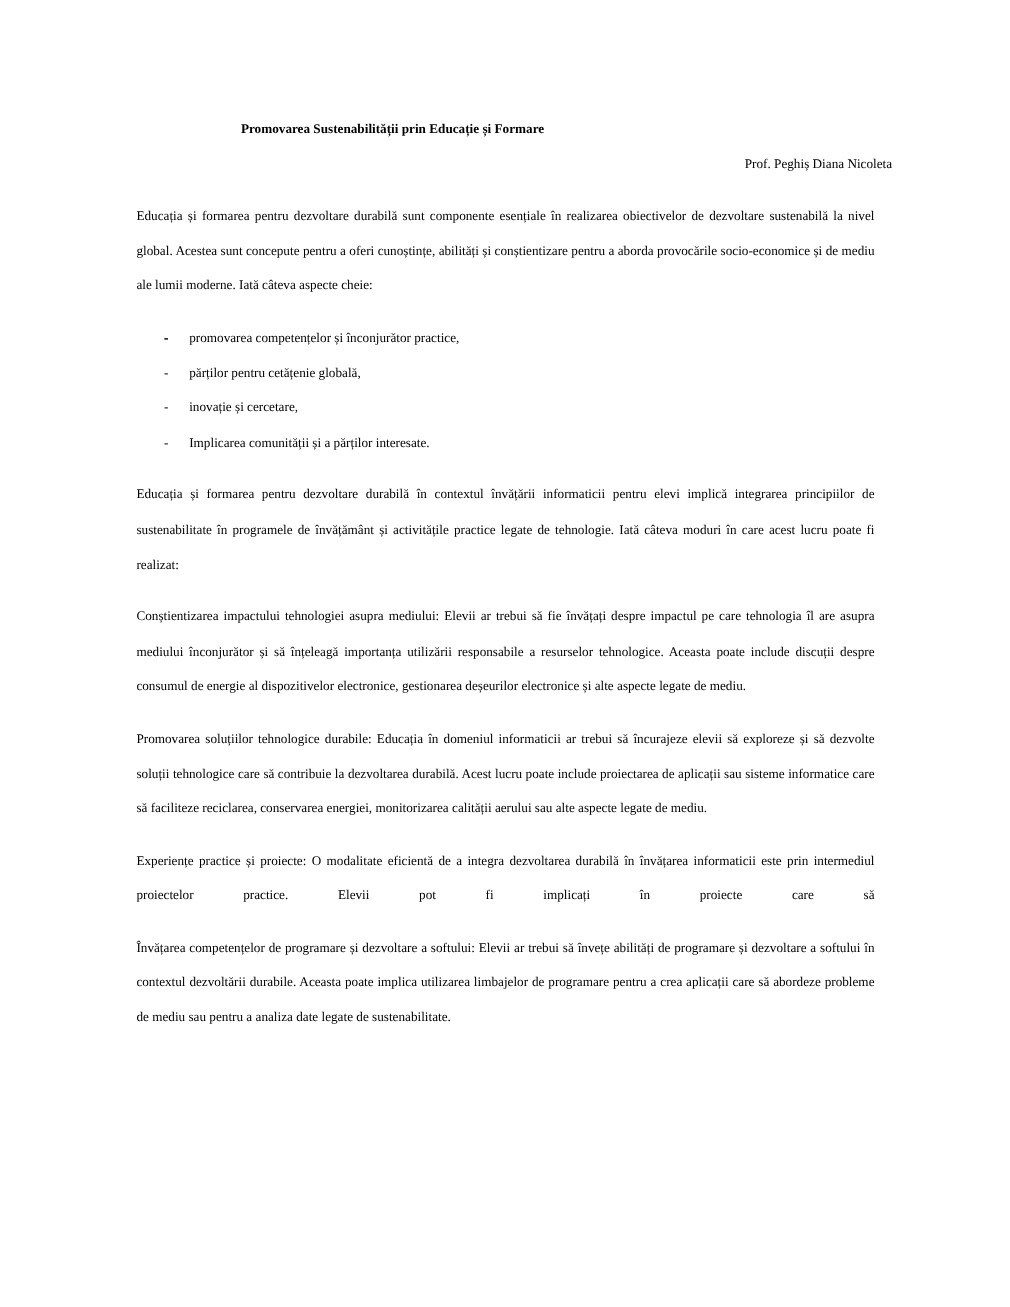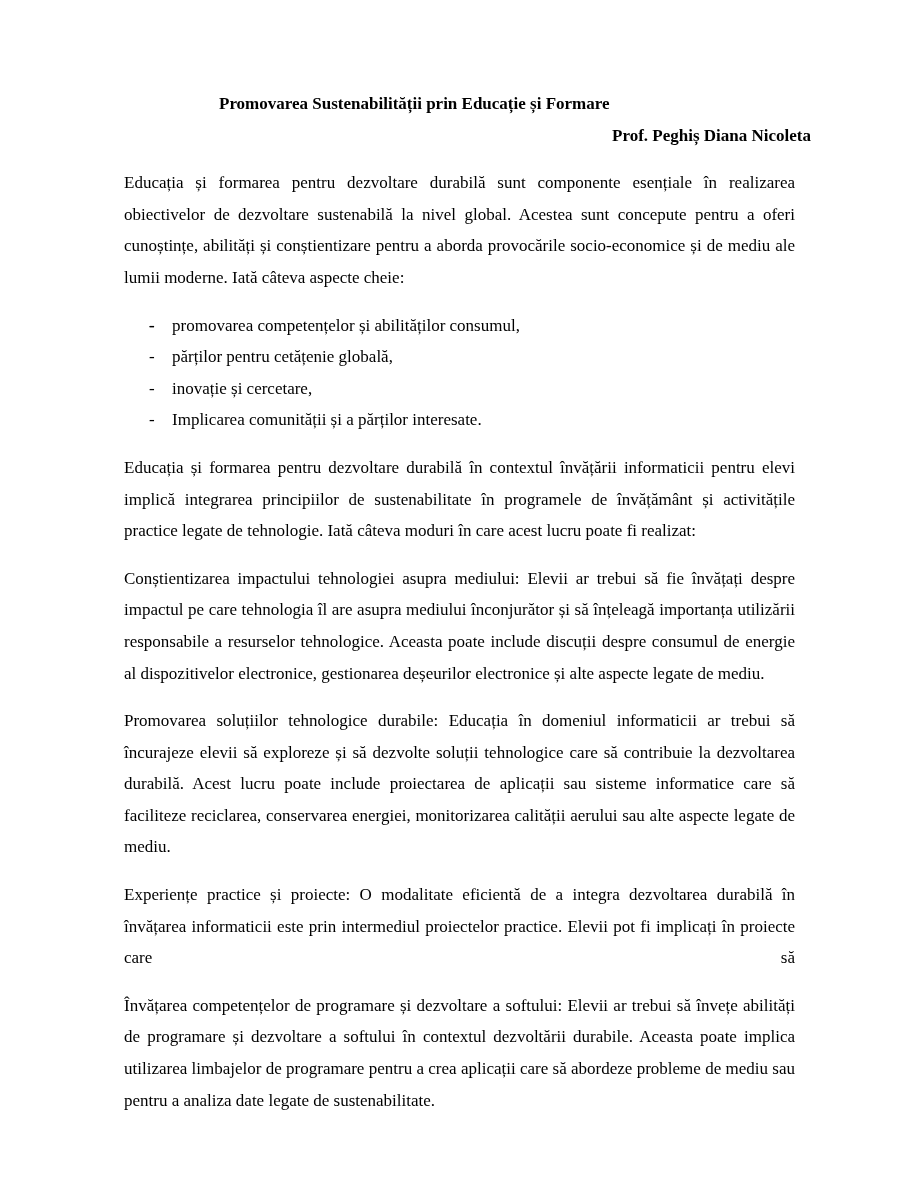--- a/index.html
+++ b/index.html
@@ -11,32 +11,32 @@
       width: 918px;
       height: 1188px;
       position: relative;
       overflow: hidden;
       font-family: "Liberation Serif", "DejaVu Serif", serif;
       color: #000000;
     }
     .page {
       position: absolute;
       left: 108px;
-      top: 88px;
+      top: 102px;
       width: 703px;
-      font-size: 17px;
+      font-size: 12px;
       line-height: 31.6px;
     }
     .title {
       font-weight: bold;
       padding-left: 111px;
       margin: 0;
     }
     .author, .school {
-      font-weight: bold;
+      font-weight: normal;
       text-align: right;
       margin: 0;
     }
     p.body {
       margin: 16px;
       text-align: justify;
       text-align-last: left;
     }
     ul.bullets {
       list-style: none;
@@ -60,21 +60,21 @@
   <p class="author">Prof. Peghiș Diana Nicoleta</p>
 
   <p class="body">Educația și formarea pentru dezvoltare durabilă sunt componente esențiale în realizarea obiectivelor de dezvoltare sustenabilă la nivel global. Acestea sunt concepute pentru a oferi cunoștințe, abilități și conștientizare pentru a aborda provocările socio-economice și de mediu ale lumii moderne. Iată câteva aspecte cheie:</p>
 
   <ul class="bullets">
     <li>
       <span class="dash">-</span>
     </li>
     <li>
       <span class="dash">-</span>
-      <span>promovarea competențelor și abilităților consumul,</span>
+      <span>promovarea competențelor și înconjurător practice,</span>
     </li>
     <li>
       <span class="dash">-</span>
       <span>părților pentru cetățenie globală,</span>
     </li>
     <li>
       <span class="dash">-</span>
       <span>inovație și cercetare,</span>
     </li>
     <li>

